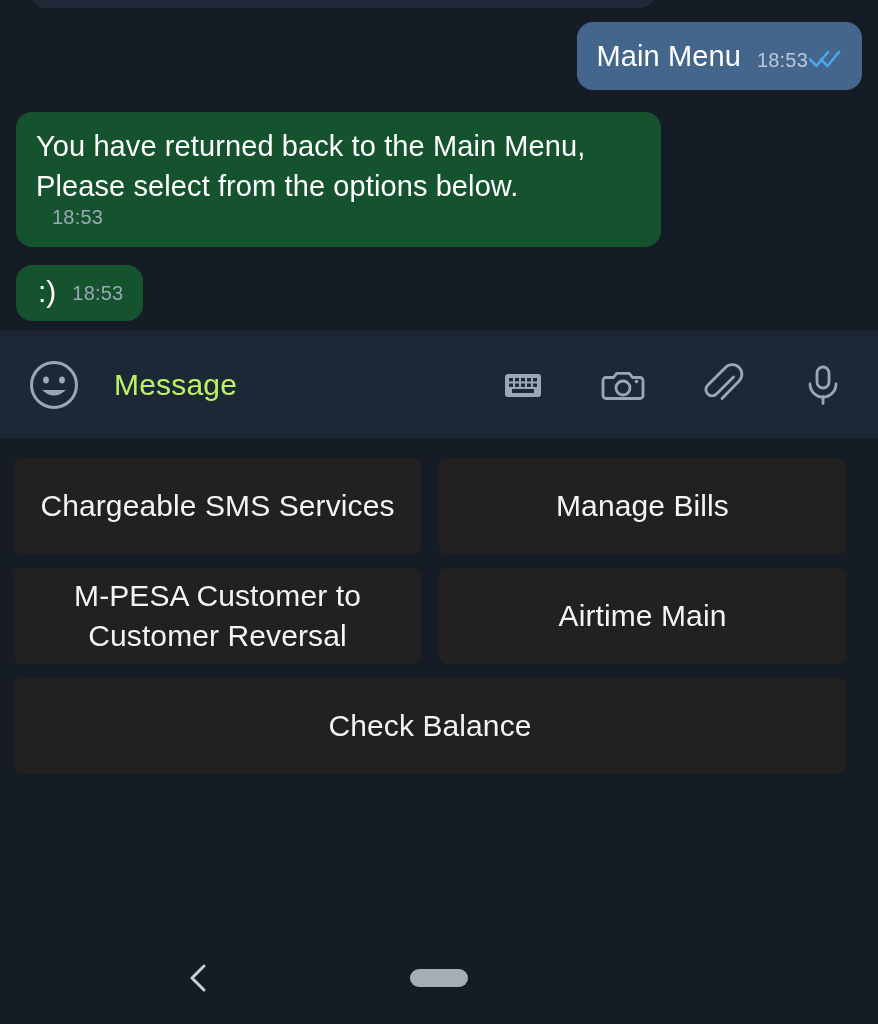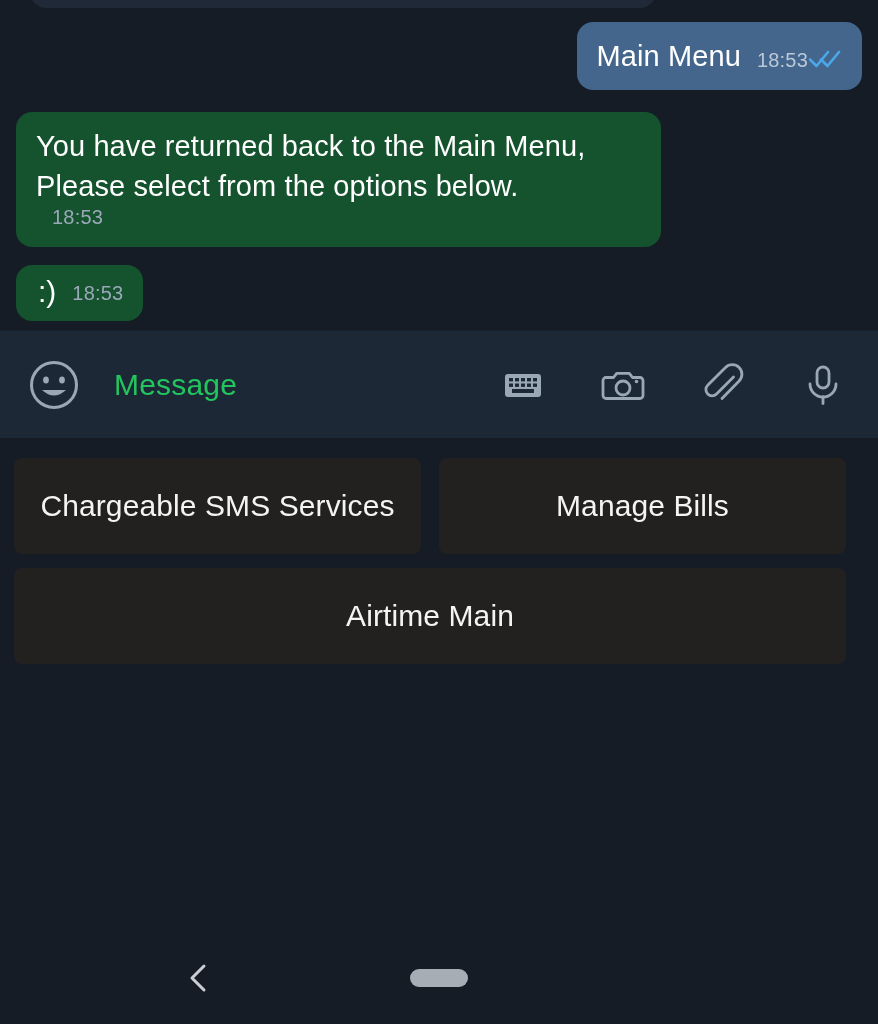--- a/index.html
+++ b/index.html
@@ -124,21 +124,21 @@
     width: 52px;
     height: 52px;
     flex: 0 0 auto;
     display: flex;
     align-items: center;
     justify-content: center;
   }
 
   .msg-placeholder {
     font-size: 30px;
-    color: #22c55e;
+    color: #bef264;
     margin-left: 34px;
     flex: 1 1 auto;
     letter-spacing: 0.2px;
   }
 
   .input-icons {
     display: flex;
     align-items: center;
     gap: 54px;
     flex: 0 0 auto;
@@ -331,24 +331,27 @@
   </div>
 
   <div class="kb-panel">
 
     <div class="kb-row">
       <button class="kb-btn">Chargeable SMS Services</button>
       <button class="kb-btn">Manage Bills</button>
     </div>
 
     <div class="kb-row">
+      <button class="kb-btn">M-PESA Customer to
+Customer Reversal</button>
       <button class="kb-btn">Airtime Main</button>
     </div>
 
     <div class="kb-row">
+      <button class="kb-btn">Check Balance</button>
     </div>
 
 
   </div>
 
   <div class="nav-bar">
     <div class="nav-back">
       <svg width="34" height="34" viewBox="0 0 34 34" fill="none" xmlns="http://www.w3.org/2000/svg">
         <path d="M21 5 L9 17 L21 29" stroke="#c9cfd4" stroke-width="3" stroke-linecap="round" stroke-linejoin="round"></path>
       </svg>

